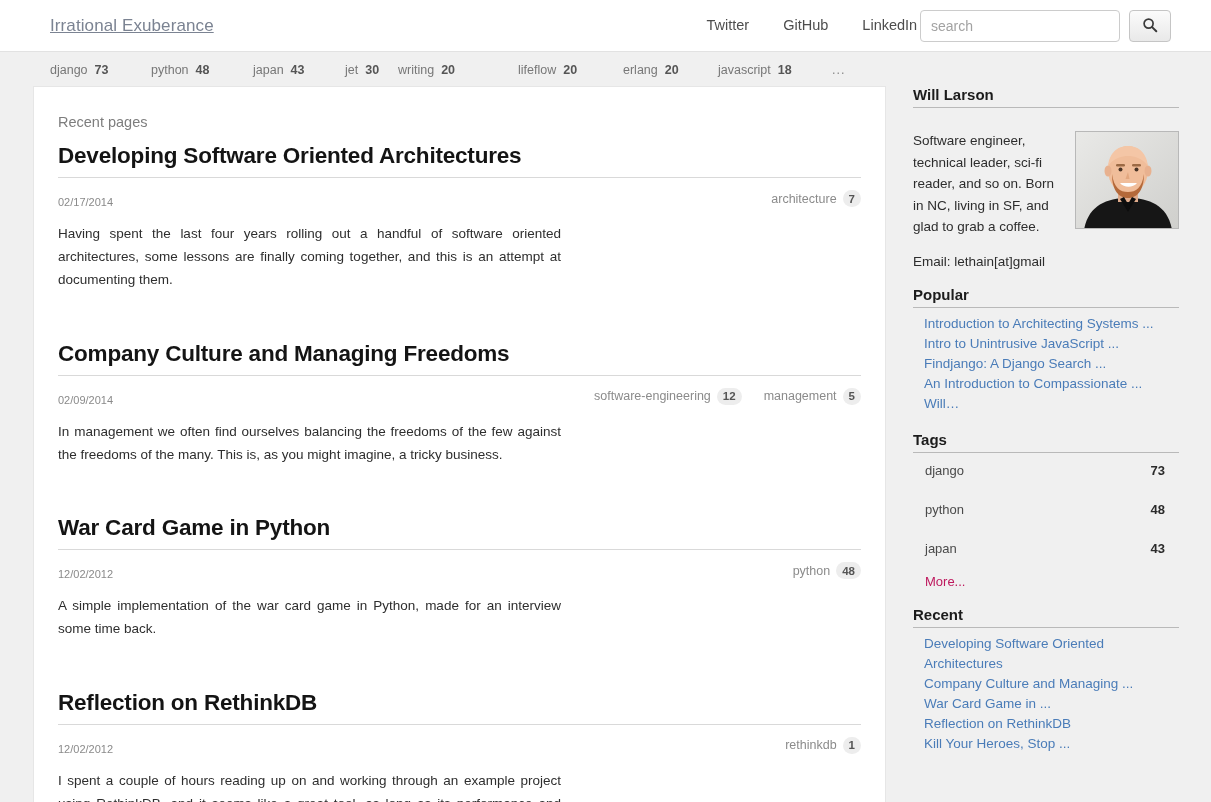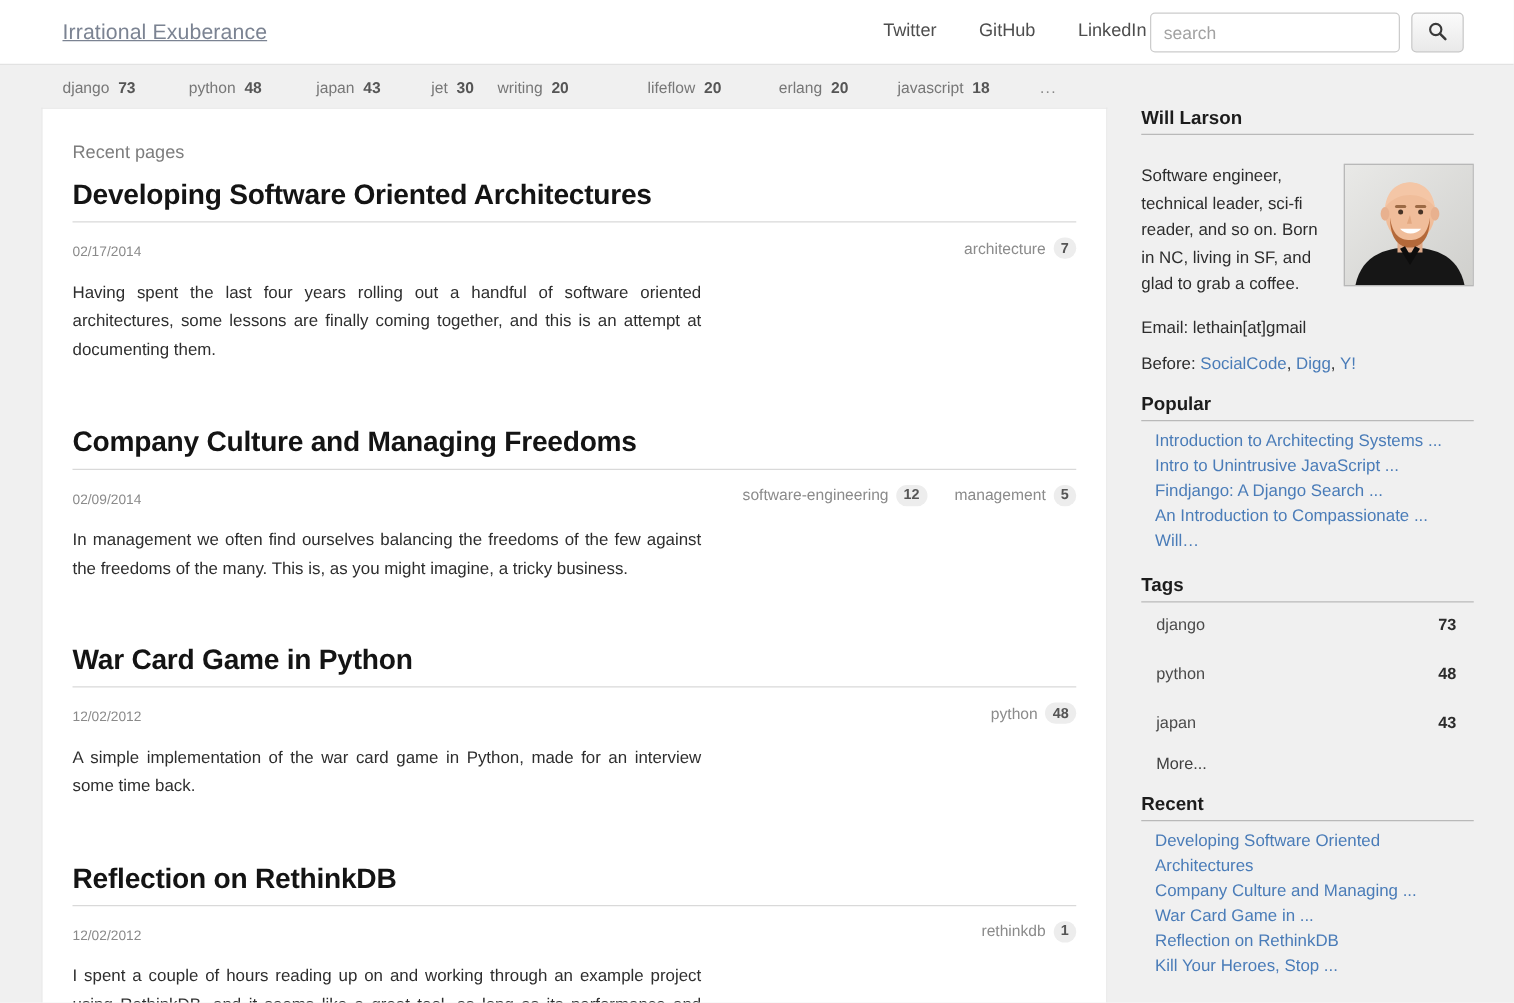--- a/index.html
+++ b/index.html
@@ -160,21 +160,21 @@
   .side-links a.wrap { white-space: normal; }
 
   #tags-list { margin-top: 10px; padding-left: 12px; padding-right: 14px; }
   .tagrow {
     display: flex; justify-content: space-between; align-items: baseline;
     height: 39px;
     text-decoration: none;
   }
   .tagrow .tr-name { font-size: 13px; color: #4a4a4a; }
   .tagrow .tr-count { font-size: 13px; color: #2b2b2b; font-weight: bold; }
-  #tags-more { font-size: 13px; color: #404040; text-decoration: none; display:block; padding-left:12px; margin-top: -6px;}
+  #tags-more { font-size: 13px; color: #be185d; text-decoration: none; display:block; padding-left:12px; margin-top: -6px;}
 </style>
 </head>
 <body>
 
 <div id="topbar">
   <a id="brand" href="#">Irrational Exuberance</a>
 
   <div id="navlinks">
     <a href="#">Twitter</a>
     <a href="#">GitHub</a>
@@ -325,26 +325,20 @@
           <path d="M44 51 C48 56 57 56 61 51 Z" fill="#ffffff"></path>
 
           <path d="M44 67 L52 80 L60 67 L56 65 L52 72 L48 65 Z" fill="#0d0d0d"></path>
         </g>
       </svg>
     </div>
   </div>
 
   <div id="email-line">Email: lethain[at]gmail</div>
 
-  <div id="before-line">
-    <span>Before:</span>
-    <a class="blue" href="#">SocialCode</a><span>,</span>
-    <a class="blue" href="#">Digg</a><span>,</span>
-    <a class="blue" href="#">Y!</a>
-  </div>
 
   <div class="side-section">
     <h2 class="side-head">Popular</h2>
     <div class="side-links" id="popular-links">
         <a href="#">Introduction to Architecting Systems ...</a>
         <a href="#">Intro to Unintrusive JavaScript ...</a>
         <a href="#">Findjango: A Django Search ...</a>
         <a href="#">An Introduction to Compassionate ...</a>
         <a href="#">Will…</a>
       </div>

